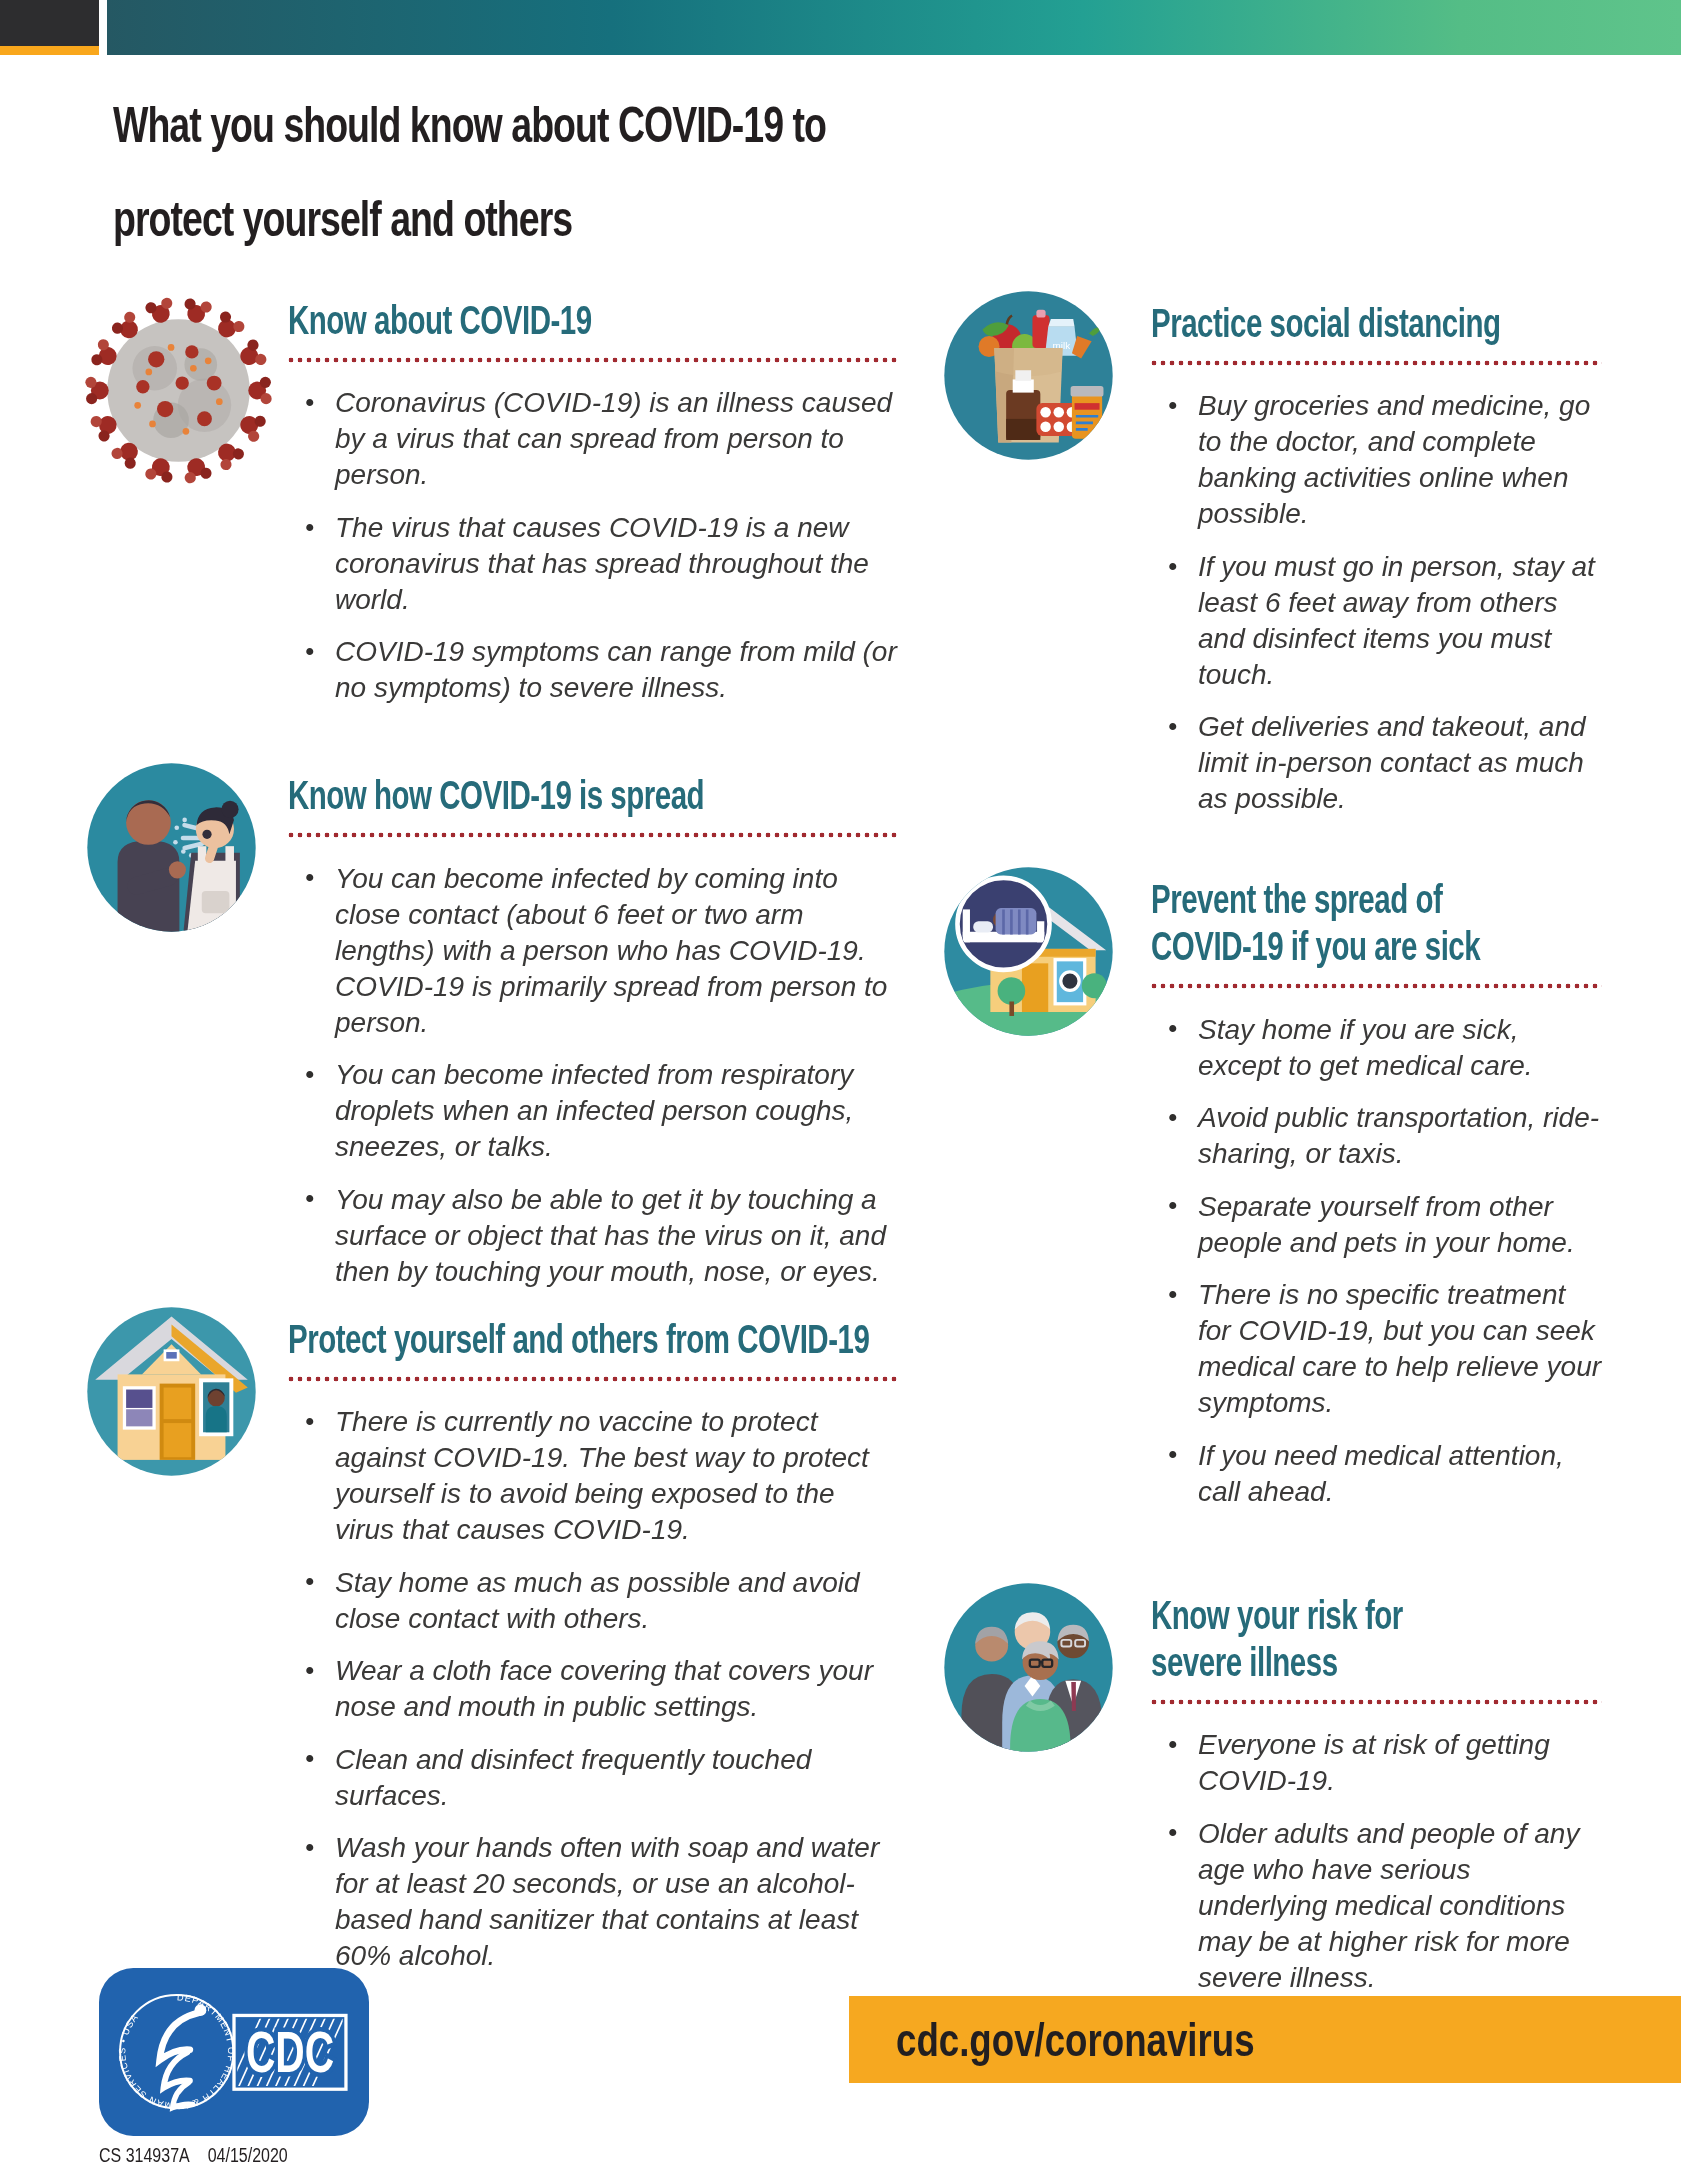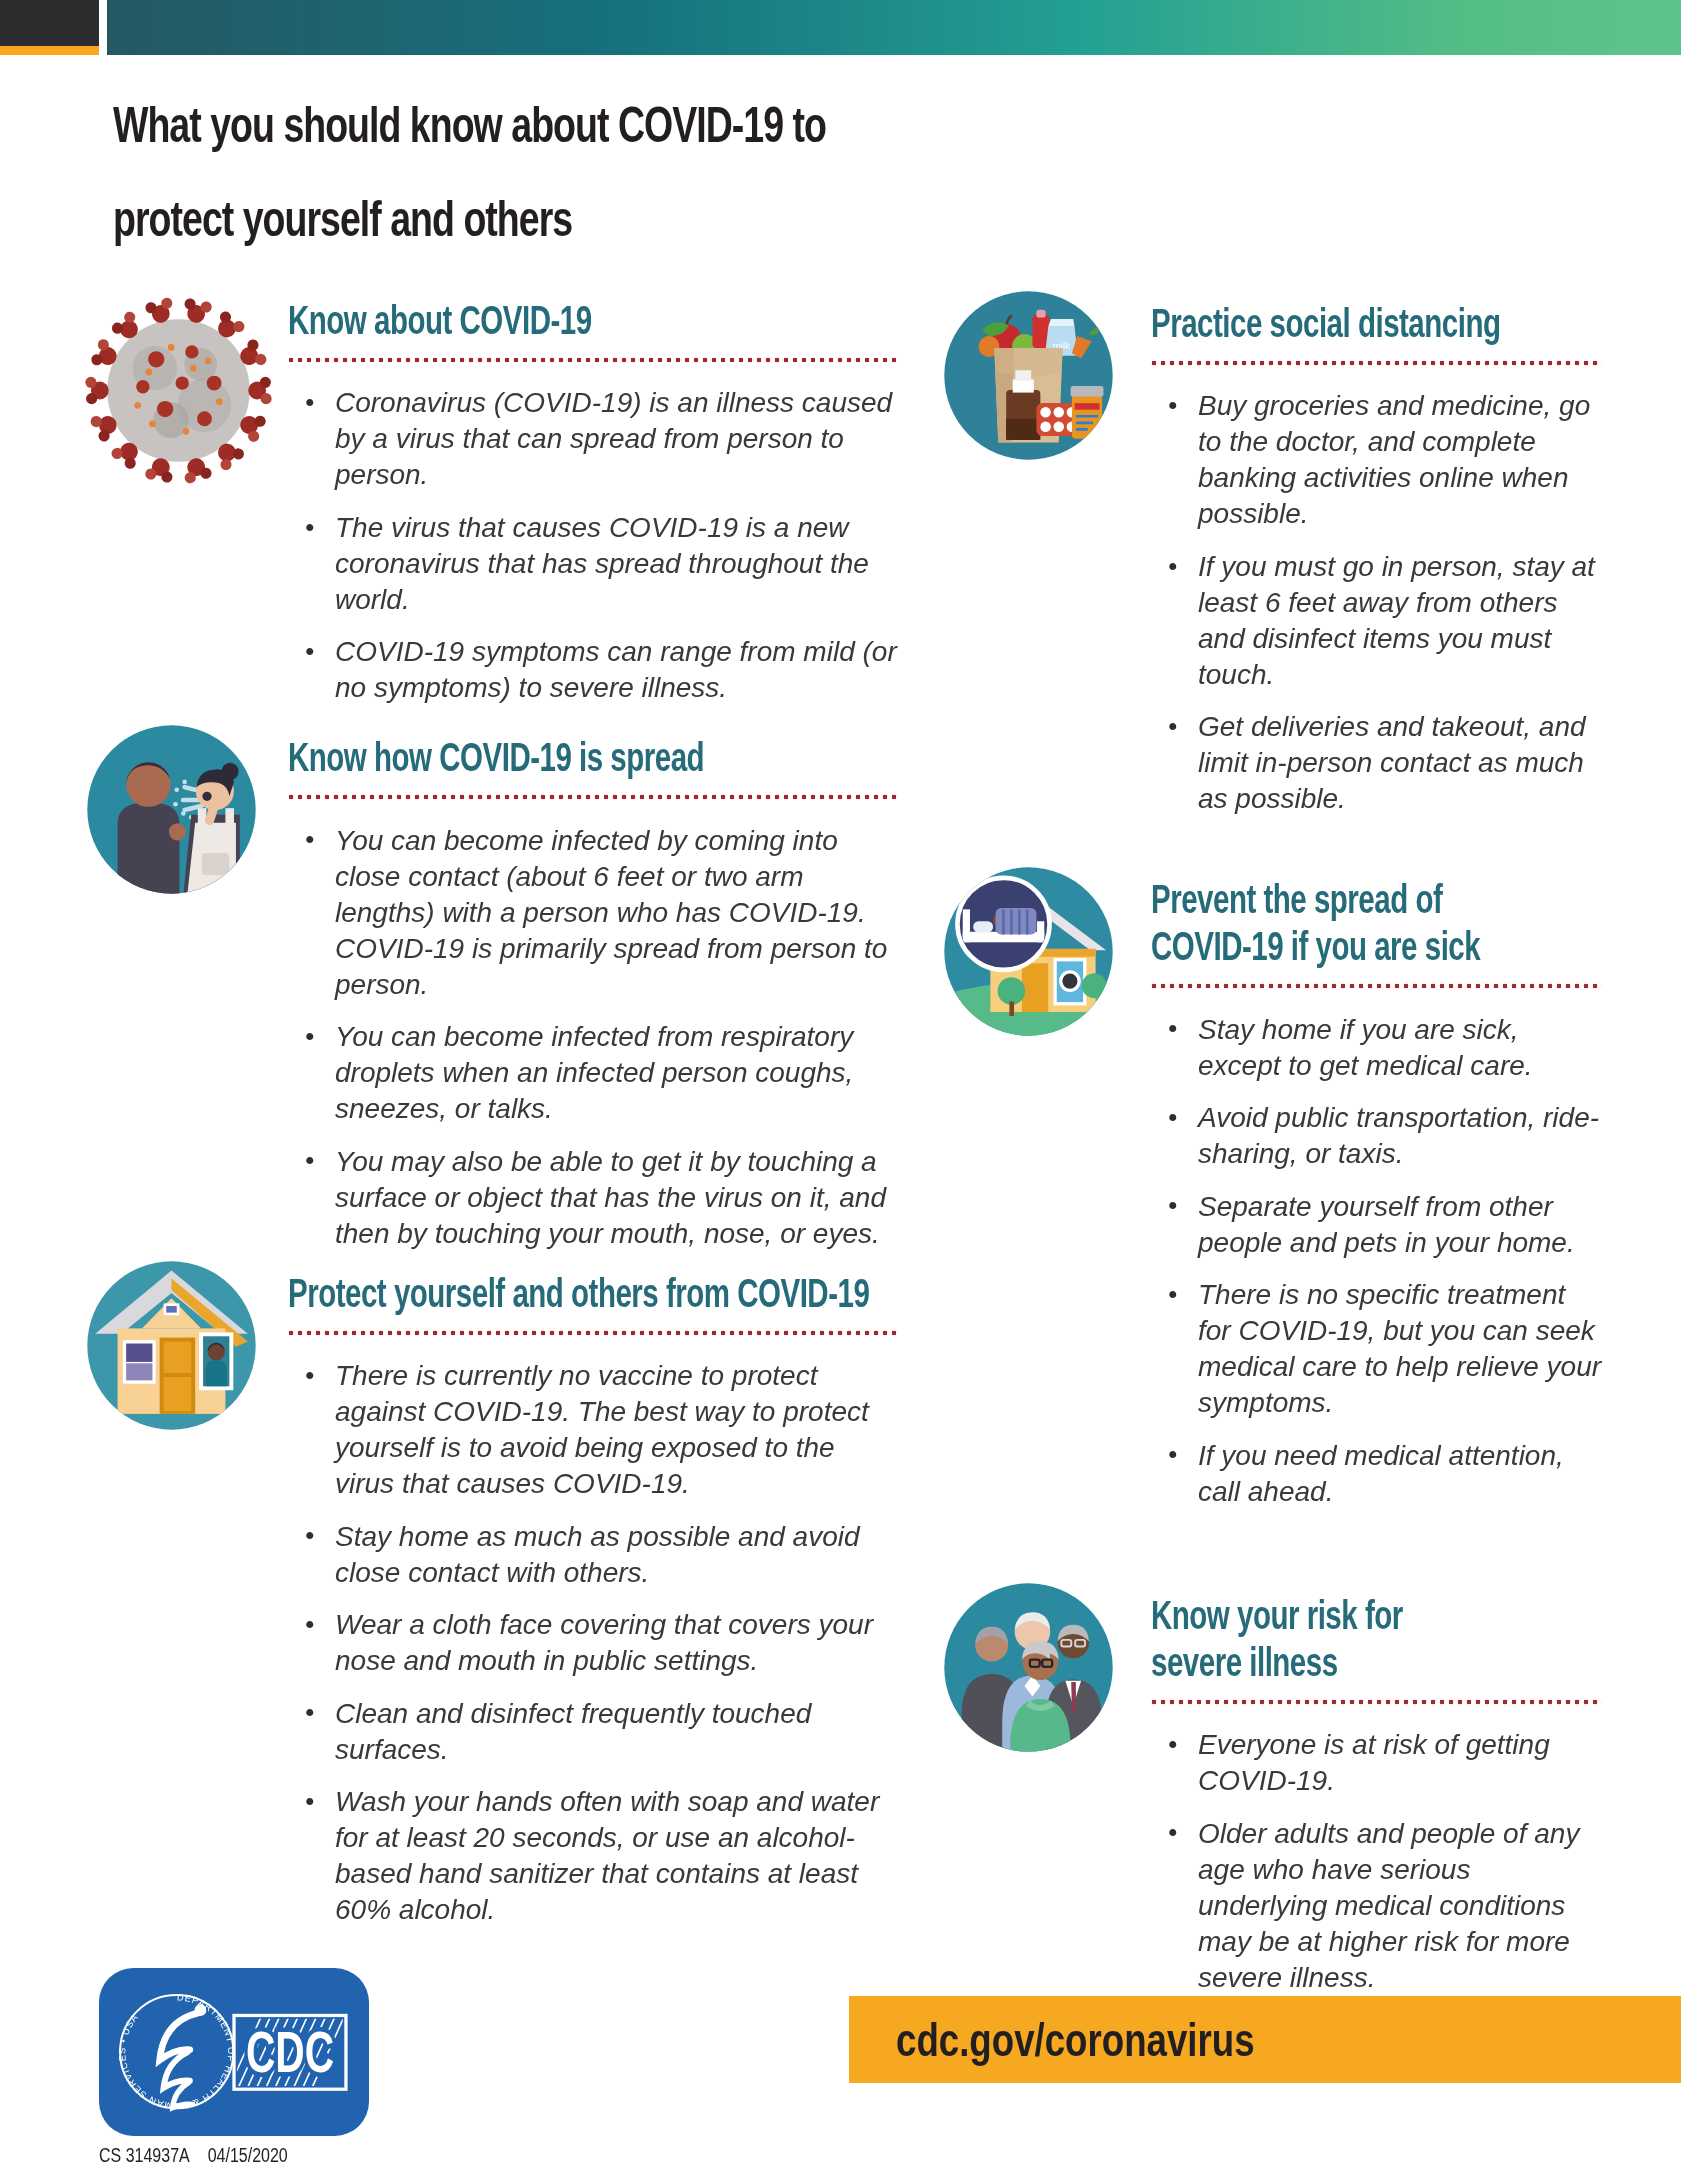--- a/index.html
+++ b/index.html
@@ -31,21 +31,21 @@
 
   .dotted{height:6px;margin:13px 0 22.4px 0;background-repeat:repeat-x;
     background-image:radial-gradient(circle at 3px 3px,#a12a30 2.2px,transparent 2.6px);
     background-size:9px 6px;}
 
   ul.bullets{list-style:none;margin:0;padding:0;font-style:italic;}
   ul.bullets li{position:relative;padding-left:47px;font-size:28px;line-height:36px;
                 color:#3a3938;margin-bottom:16.5px;}
   ul.bullets li::before{content:"•";position:absolute;left:17px;top:-1.3px;color:#2f2e2d;font-size:26px;}
 
-  .mb-a{margin-bottom:28px;} .mb-b{margin-bottom:18px;}
+  .mb-a{margin-bottom:66px;} .mb-b{margin-bottom:26px;}
   .mb-c{margin-bottom:59px;}  .mb-d{margin-bottom:82px;}
 
   
   .cdc-logo{position:absolute;left:99px;top:1968px;width:270px;height:168px;}
   .cs-line{position:absolute;left:99px;top:2144px;font-size:20px;color:#231f20;
            letter-spacing:0;transform:scaleX(.8);transform-origin:left top;white-space:nowrap;}
   .cs-line span{margin-right:22.4px;}
   .url-bar{position:absolute;left:849px;top:1996px;width:833px;height:87px;background:#f6a820;padding-left:16px;}
   .url-bar .url{position:absolute;left:47px;top:0;height:87px;line-height:87px;
      font-size:47px;font-weight:700;color:#231f20;white-space:nowrap;

